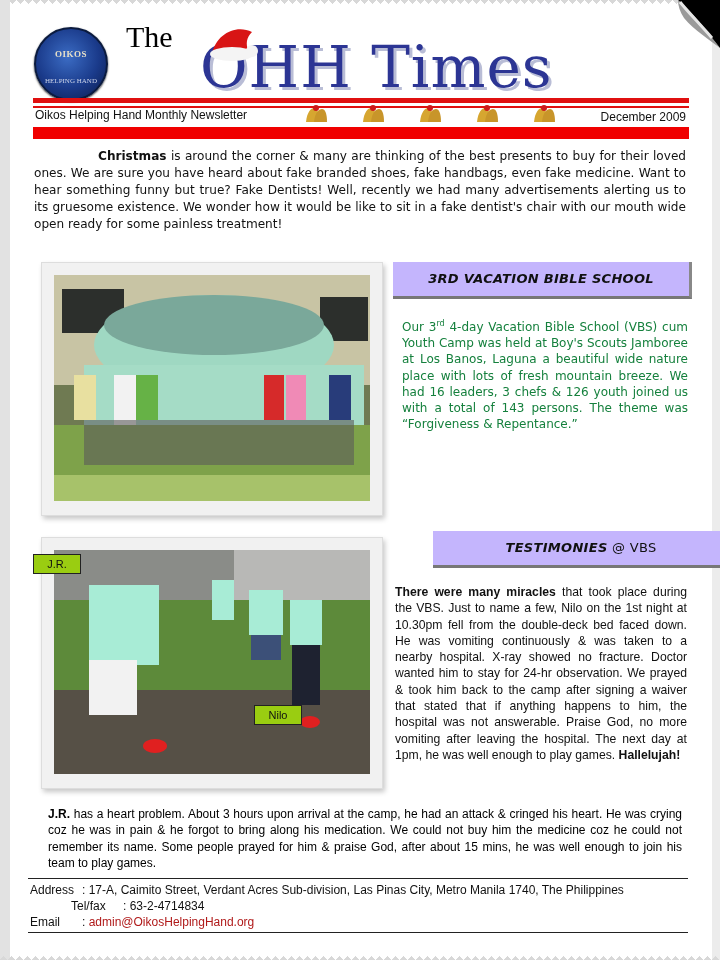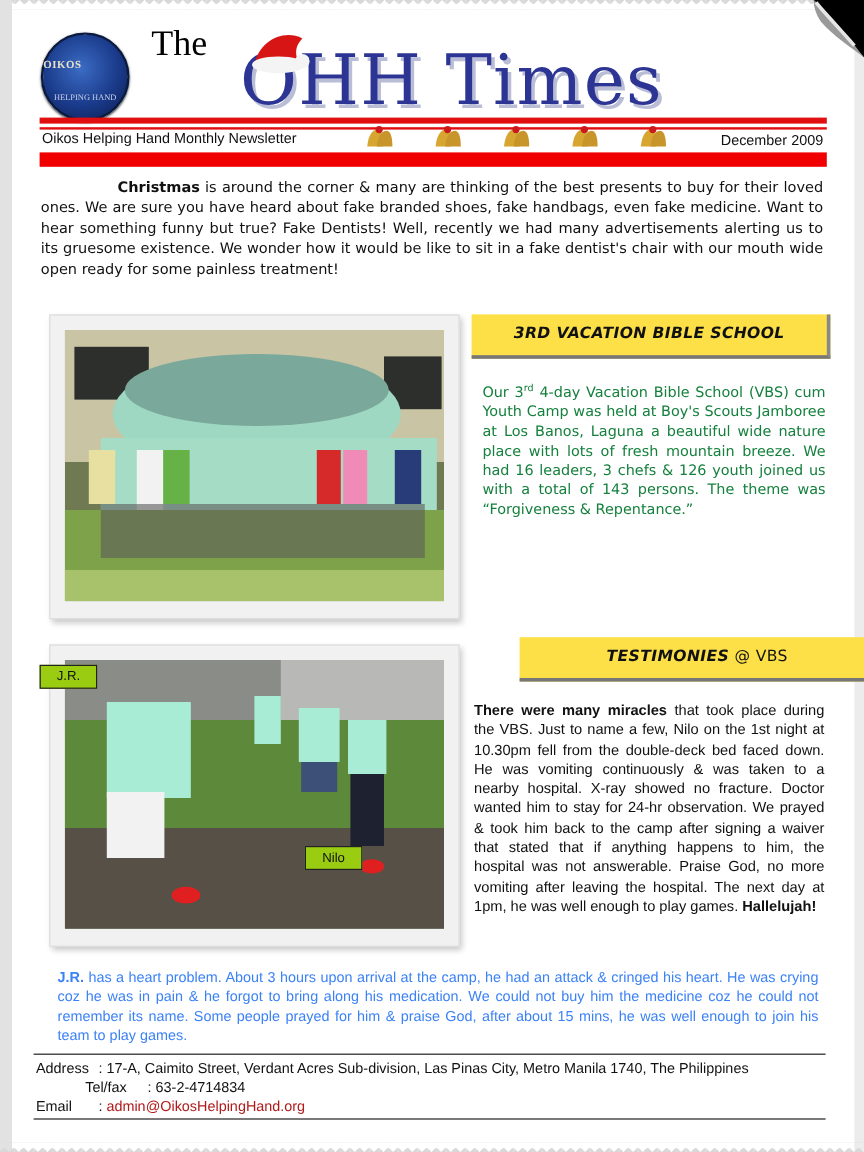--- a/index.html
+++ b/index.html
@@ -6,41 +6,41 @@
   body{width:720px;height:960px;position:relative;overflow:hidden;background:#fff;font-family:"Liberation Sans",sans-serif;color:#111;}
   .zig-top,.zig-bot{position:absolute;left:0;width:720px;height:8px;
     background:linear-gradient(135deg,#d8d8d8 25%,transparent 25%) -4px 0/8px 8px,linear-gradient(225deg,#d8d8d8 25%,transparent 25%) -4px 0/8px 8px;}
   .zig-top{top:0;}
   .zig-bot{bottom:0;transform:rotate(180deg);}
   .side-l{position:absolute;left:0;top:0;width:10px;height:960px;background:#e2e2e2;}
   .side-r{position:absolute;right:0;top:0;width:8px;height:960px;background:#ececec;}
   .curl{position:absolute;right:0;top:0;width:70px;height:48px;}
   .logo{position:absolute;left:34px;top:27px;width:70px;height:70px;border-radius:50%;
     background:radial-gradient(circle at 45% 40%,#3b6cc4 0%,#1a3a8a 55%,#0a1a48 100%);border:2px solid #0b1b3f;box-shadow:0 1px 2px #333;}
-  .logo-text{position:absolute;left:0;right:0;top:20px;text-align:left;color:#e7e0c8;font-family:"Liberation Serif",serif;font-size:9px;font-weight:bold;letter-spacing:.5px;}
+  .logo-text{position:absolute;left:0;right:0;top:20px;text-align:center;color:#e7e0c8;font-family:"Liberation Serif",serif;font-size:9px;font-weight:bold;letter-spacing:.5px;}
   .logo-text2{position:absolute;left:0;right:0;top:48px;text-align:center;color:#cbd3e8;font-family:"Liberation Serif",serif;font-size:7px;}
   .the{position:absolute;left:126px;top:20px;font-family:"Liberation Serif",serif;font-size:30px;color:#000;}
   .mast{position:absolute;left:200px;top:32px;font-family:"DejaVu Serif",serif;font-weight:normal;font-size:58px;color:#2c3594;letter-spacing:1px;text-shadow:3px 3px 0 #b9bdd6;line-height:70px;}
   .hat{position:absolute;left:206px;top:24px;width:56px;height:40px;}
   .band1{position:absolute;left:33px;top:98px;width:656px;height:5px;background:#e01010;}
   .band-thin{position:absolute;left:33px;top:106px;width:656px;height:2px;background:#e01010;}
   .sub{position:absolute;left:35px;top:108px;font-size:12px;color:#111;}
   .date{position:absolute;right:34px;top:110px;font-size:12px;color:#111;}
   .bells{position:absolute;left:302px;top:104px;width:290px;height:24px;display:flex;gap:29px;}
   .bell{width:28px;height:22px;}
   .band2{position:absolute;left:33px;top:127px;width:656px;height:12px;background:#f00000;}
   .intro{position:absolute;left:34px;top:148px;width:652px;font-family:"DejaVu Sans",sans-serif;font-size:12.1px;line-height:17px;text-align:justify;color:#111;}
   .intro .indent{display:inline-block;width:64px;}
   .photo-frame{position:absolute;background:#f1f1f1;border:1px solid #ddd;box-shadow:2px 3px 5px #c8c8c8;}
   .photo{position:absolute;left:12px;top:12px;right:12px;bottom:14px;overflow:hidden;}
-  .sec-head{position:absolute;left:393px;width:296px;height:34px;background:#fde047;border-bottom:3px solid #777;border-right:3px solid #888;font-family:"DejaVu Sans",sans-serif;font-weight:bold;font-style:italic;font-size:13px;text-align:center;line-height:34px;color:#111;letter-spacing:.3px;}
+  .sec-head{position:absolute;left:393px;width:296px;height:34px;background:#c4b5fd;border-bottom:3px solid #777;border-right:3px solid #888;font-family:"DejaVu Sans",sans-serif;font-weight:bold;font-style:italic;font-size:13px;text-align:center;line-height:34px;color:#111;letter-spacing:.3px;}
   .vbs-text{position:absolute;left:402px;top:316px;width:286px;font-family:"DejaVu Sans",sans-serif;font-size:12px;line-height:16.2px;text-align:justify;color:#15803d;}
   .testi-text{position:absolute;left:395px;top:584px;width:292px;font-size:12.2px;line-height:16.3px;text-align:justify;color:#111;}
   .tag{position:absolute;background:#9acd11;border:1px solid #222;font-size:11px;color:#111;text-align:center;}
-  .jr-text{position:absolute;left:48px;top:806px;width:634px;font-size:12px;line-height:16.3px;text-align:justify;color:#3b82f6;}
+  .jr-text{position:absolute;left:48px;top:806px;width:634px;font-size:12px;line-height:16.3px;text-align:justify;color:#000000;}
   .hr{position:absolute;left:28px;width:660px;height:1px;background:#222;}
   .addr{position:absolute;left:30px;font-size:12px;line-height:15.5px;color:#111;}
   .addr .lbl{display:inline-block;width:52px;}
   .email{color:#b01a1a;}
   b{font-weight:bold;}
 </style>
 </head>
 <body>
 
 <div class="zig-top"></div>

